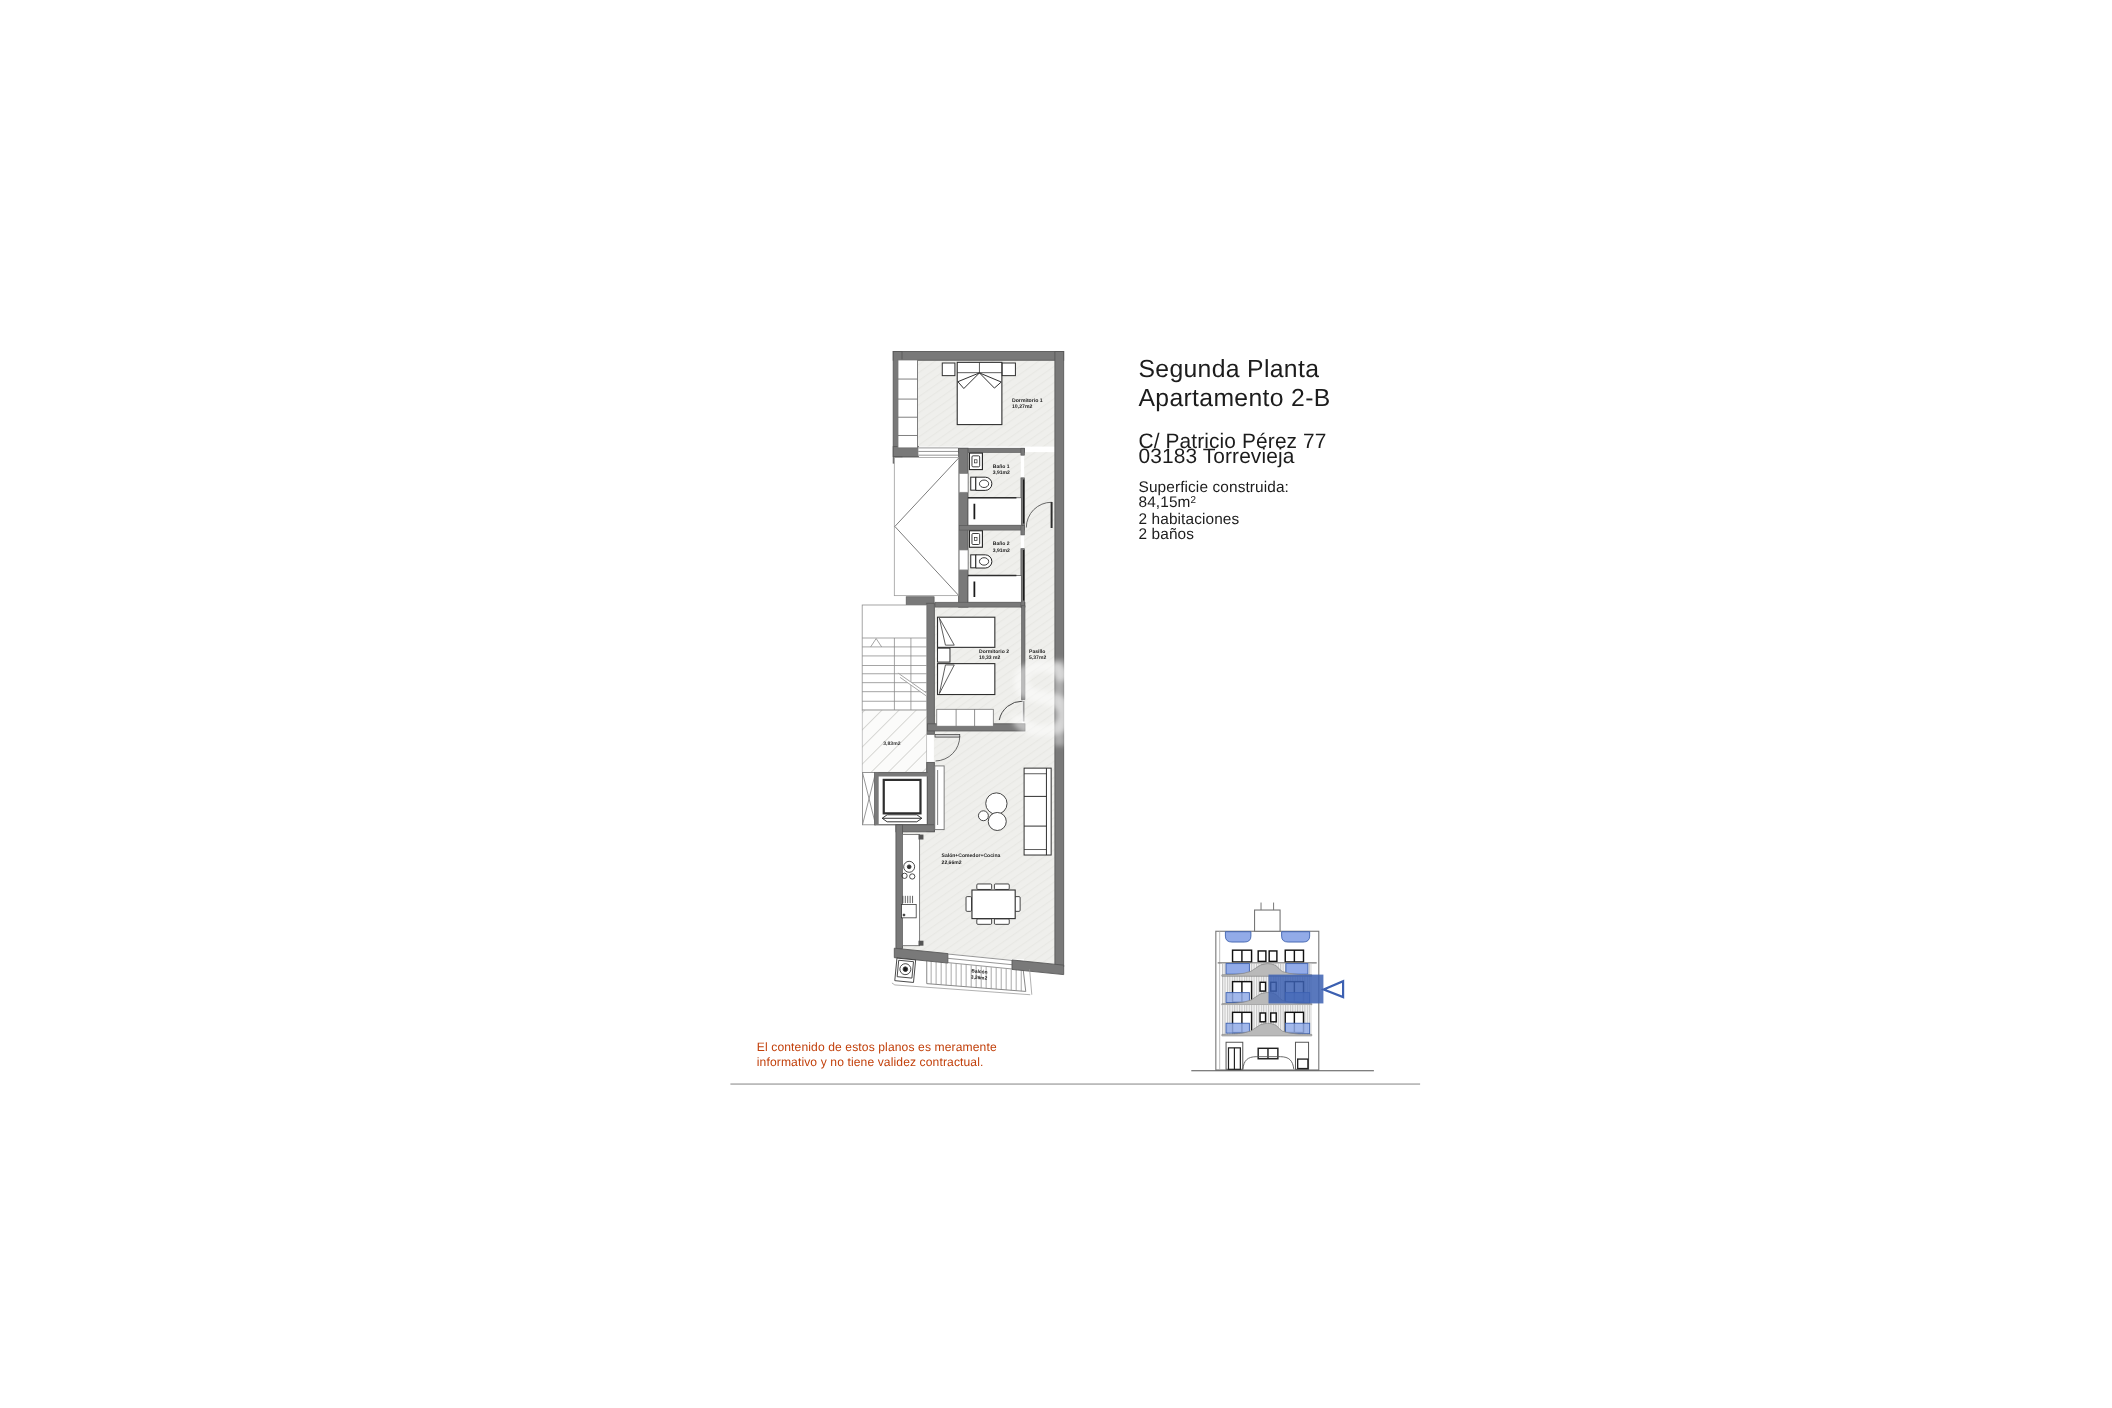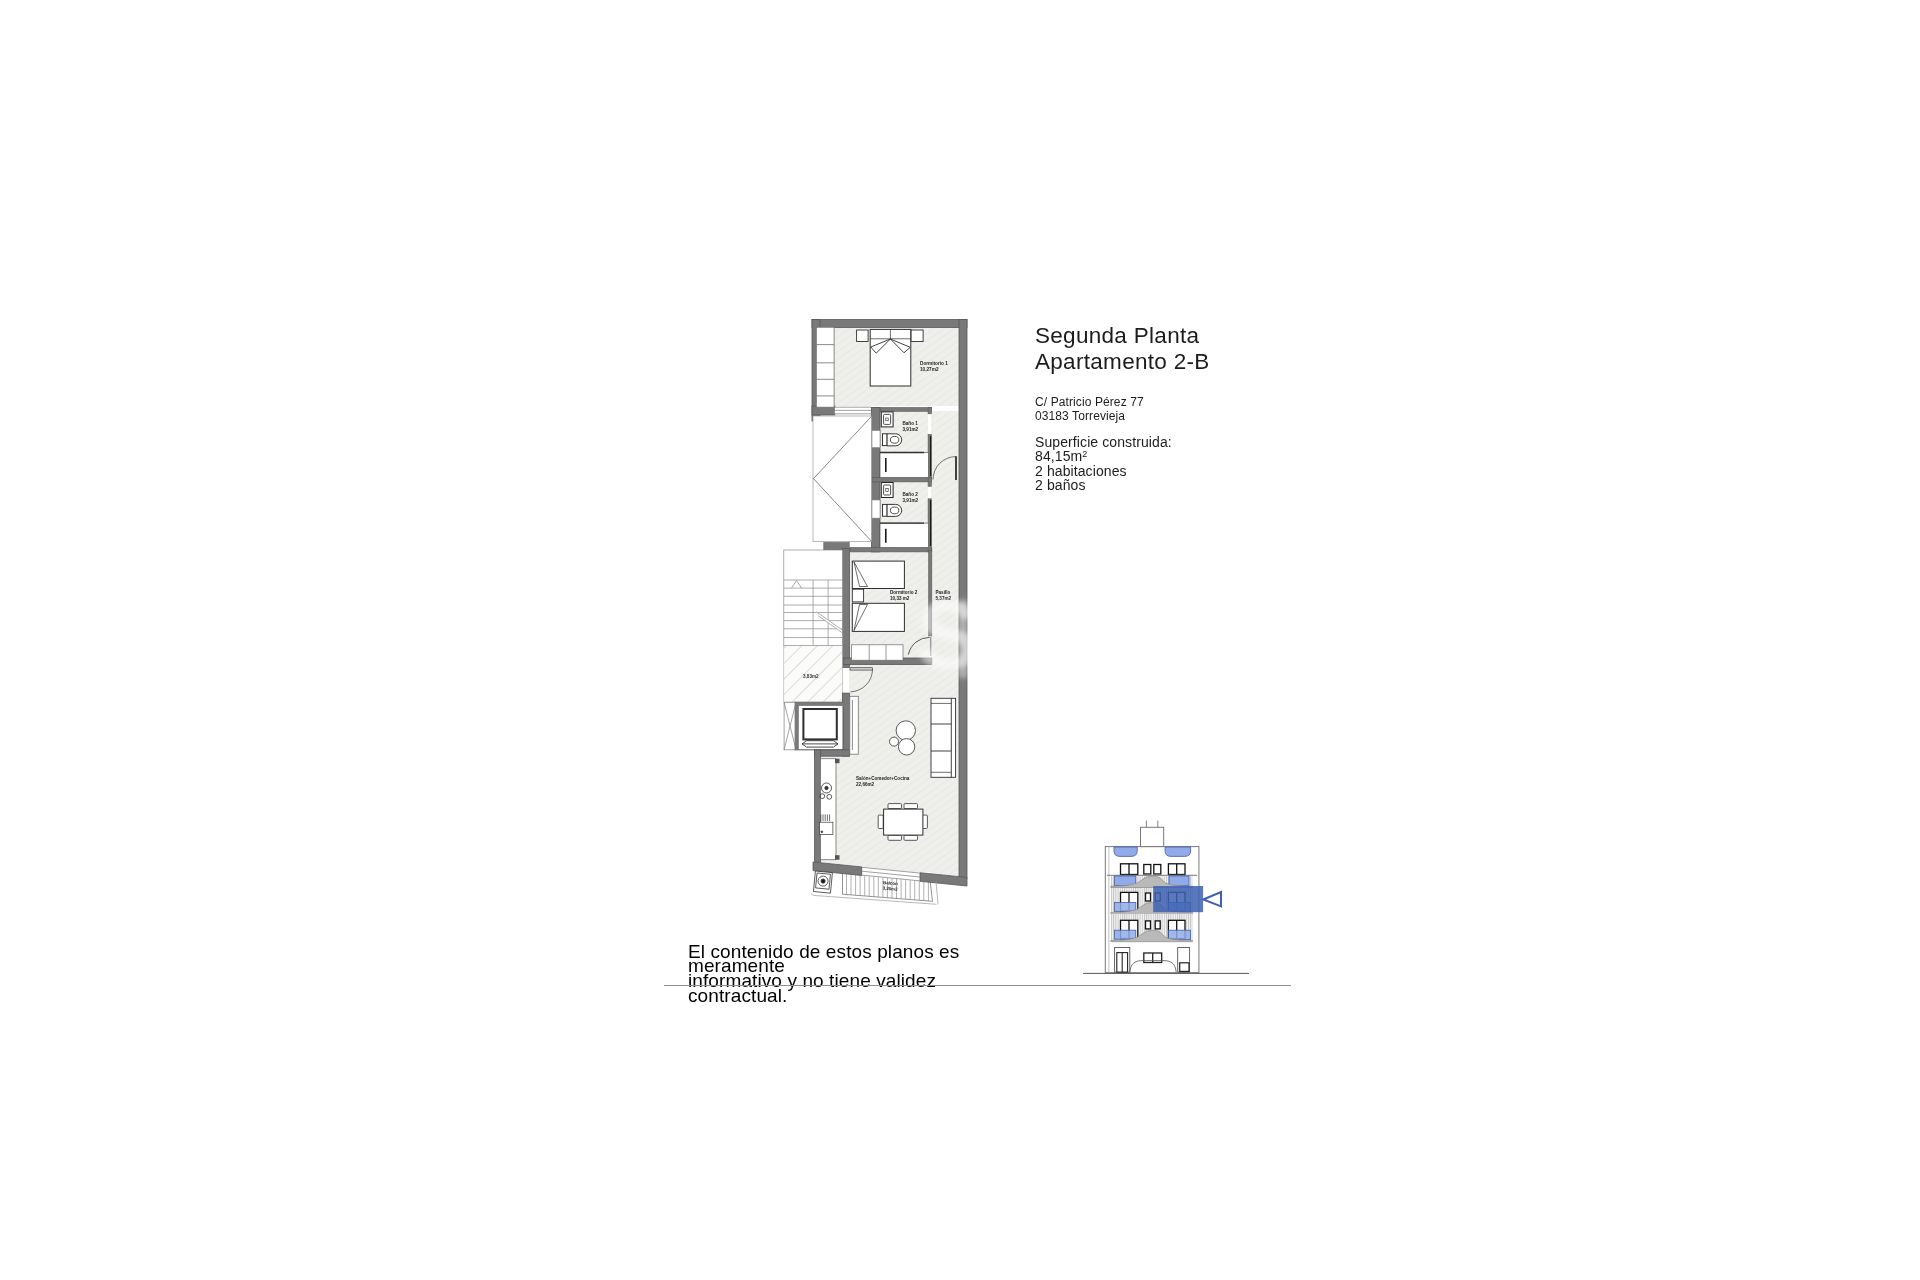--- a/index.html
+++ b/index.html
@@ -8,25 +8,25 @@
   .abs{position:absolute;}
 </style>
 </head>
 <body>
 <div id="page">
 
   <div class="abs" style="left:1035px;top:323px;width:400px;color:#1c1c1c;">
     <div style="font-size:22.5px;line-height:26.2px;letter-spacing:0.3px;">Segunda Planta<br>Apartamento 2-B</div>
   </div>
 
-  <div class="abs" style="left:1035px;top:394.8px;width:400px;color:#1c1c1c;font-size:12px;line-height:14.4px;letter-spacing:0.1px;">C/ Patricio Pérez 77<br>03183 Torrevieja</div>
+  <div class="abs" style="left:1035px;top:394.8px;width:400px;color:#1c1c1c;font-size:19px;line-height:14.4px;letter-spacing:0.1px;">C/ Patricio Pérez 77<br>03183 Torrevieja</div>
 
   <div class="abs" style="left:1035px;top:435px;width:400px;color:#1c1c1c;font-size:14px;line-height:14.4px;letter-spacing:0.1px;">Superficie construida:<br>84,15m<span style="font-size:9px;line-height:0;position:relative;top:-4px;">2</span><br>2 habitaciones<br>2 baños</div>
 
-  <div class="abs" style="left:688px;top:944.6px;width:330px;font-size:19px;line-height:14.7px;color:#000000;letter-spacing:0.1px;">El contenido de estos planos es meramente<br>informativo y no tiene validez contractual.</div>
+  <div class="abs" style="left:688px;top:944.6px;width:330px;font-size:11px;line-height:14.7px;color:#c2410c;letter-spacing:0.1px;">El contenido de estos planos es meramente<br>informativo y no tiene validez contractual.</div>
 
   <div class="abs" style="left:664px;top:985px;width:627px;height:1px;background:#8f8f8f;"></div>
 
   <svg class="abs" style="left:765px;top:308px;" width="240" height="640" viewBox="765 308 240 640" xmlns="http://www.w3.org/2000/svg">
     <defs>
       <pattern id="fl" width="6" height="6" patternUnits="userSpaceOnUse" patternTransform="rotate(-35)">
         <rect width="6" height="6" fill="#efefec"></rect>
         <line x1="0" y1="0" x2="6" y2="0" stroke="#e8e8e4" stroke-width="2.1"></line>
       </pattern>
       <pattern id="ht" width="11" height="11" patternUnits="userSpaceOnUse" patternTransform="rotate(45)">

